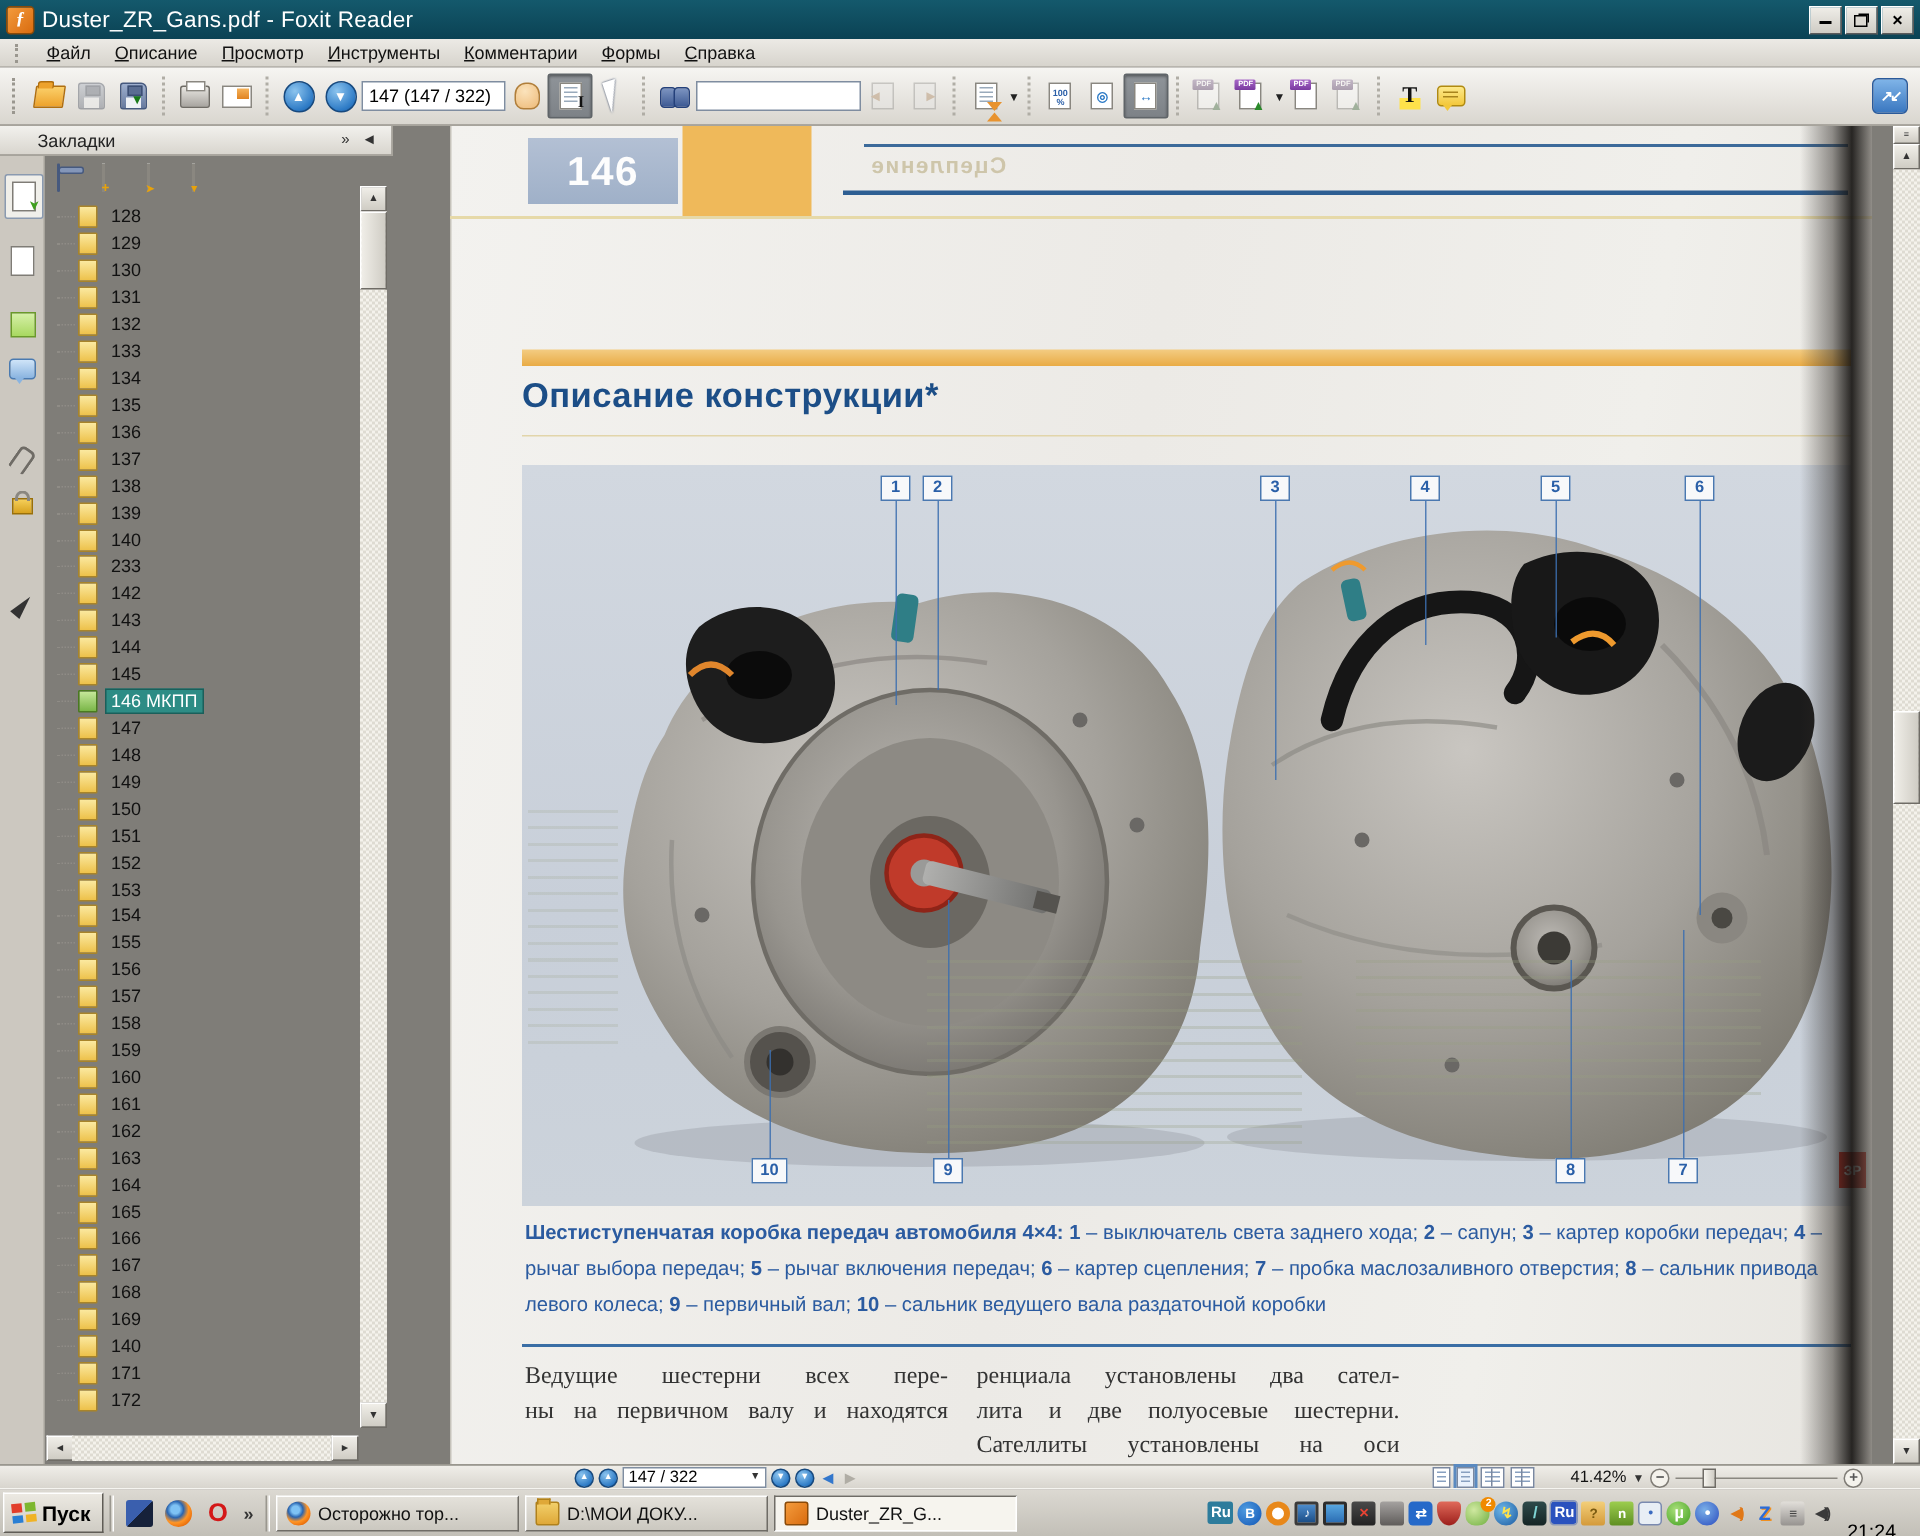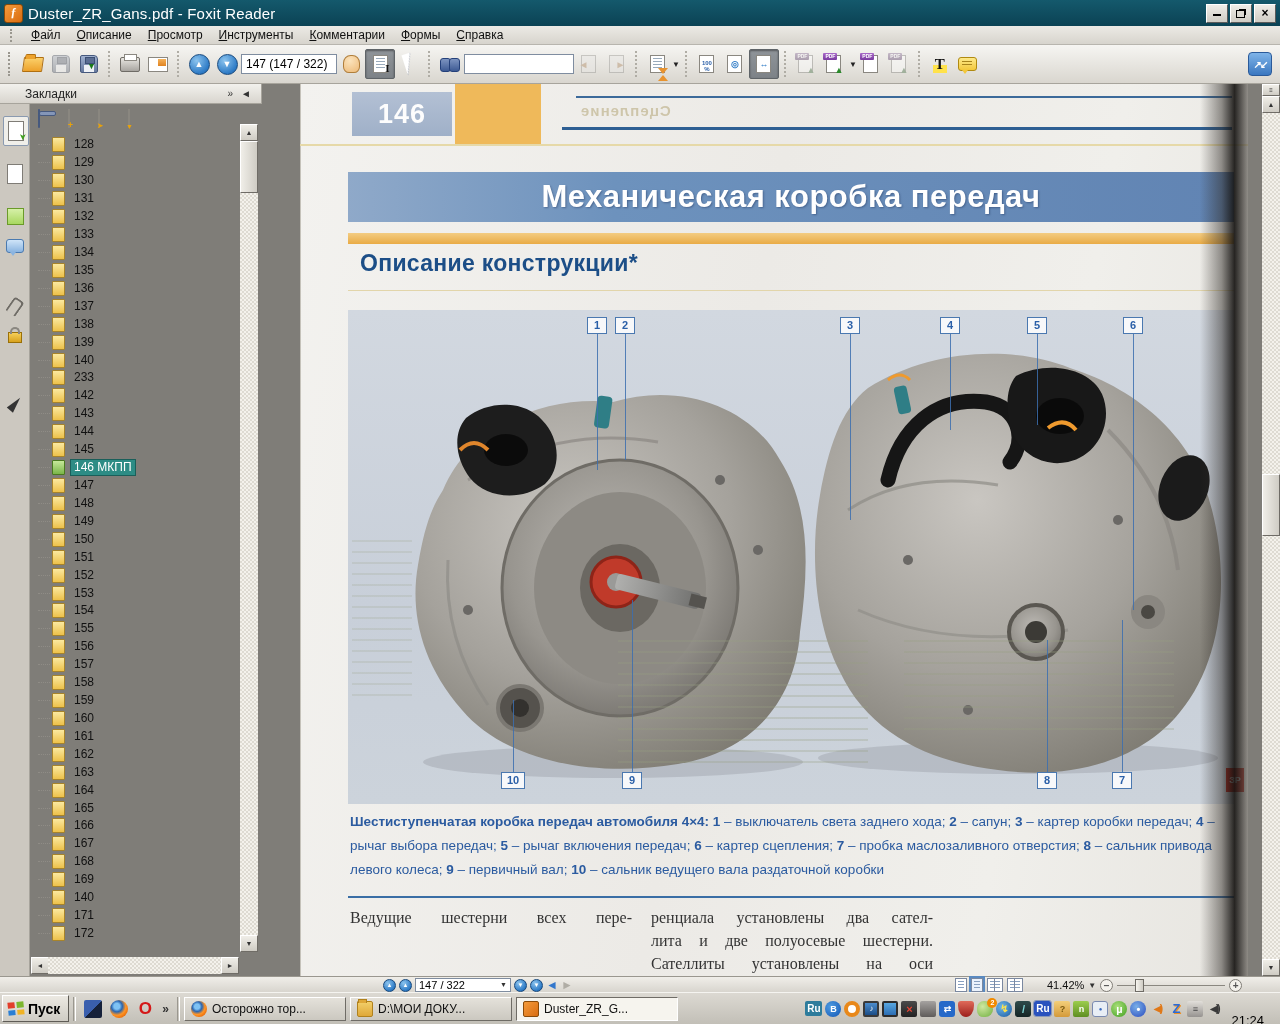--- a/index.html
+++ b/index.html
@@ -112,21 +112,21 @@
   .page-edge{position:absolute;top:0;right:0;width:48px;height:892px;background:linear-gradient(90deg,rgba(60,56,50,0),rgba(48,44,40,.5) 45%,rgba(22,20,18,.92) 72%,rgba(96,92,86,.65));z-index:40;pointer-events:none;}
   .pg-numbox{position:absolute;left:52px;top:8px;width:100px;height:44px;background:linear-gradient(#b3c0d4,#9fb0c8);color:#fdfdfd;font:bold 27px/44px "Liberation Sans",sans-serif;text-align:center;letter-spacing:1px;}
   .pg-orangebox{position:absolute;left:155px;top:0;width:86px;height:62px;background:#efb95a;}
   .pg-line1{position:absolute;left:276px;top:12px;width:656px;height:2px;background:#3c6a9a;}
   .pg-line2{position:absolute;left:262px;top:43px;width:670px;height:3px;background:#2e5f93;}
   .pg-ghost{position:absolute;left:280px;top:18px;transform:scaleX(-1);color:#c4b996;opacity:.75;font:bold 15px "Liberation Sans",sans-serif;letter-spacing:1px;}
   .pg-creamline{position:absolute;left:0;top:60px;width:948px;height:2px;background:#e6d9a8;}
   .pg-banner{position:absolute;left:48px;top:88px;width:886px;height:50px;background:linear-gradient(90deg,#8fa9c9,#6d92bd 30%,#6184b3);display:flex;align-items:center;justify-content:center;}
   .pg-banner span{color:#fff;font:bold 31px "Liberation Sans",sans-serif;letter-spacing:.5px;text-shadow:1px 1px 2px rgba(30,50,90,.45);}
   .pg-orangebar{position:absolute;left:48px;top:149px;width:886px;height:11px;background:linear-gradient(#f3cc82,#e9ab45);}
-  .pg-heading{position:absolute;left:60px;top:166px;font:bold 23px "Liberation Sans",sans-serif;color:#1c4e87;letter-spacing:.3px;}
+  .pg-heading{position:absolute;left:48px;top:166px;font:bold 23px "Liberation Sans",sans-serif;color:#1c4e87;letter-spacing:.3px;}
   .pg-paleline{position:absolute;left:48px;top:206px;width:886px;height:1px;background:#e2d5aa;}
   .photo{position:absolute;left:48px;top:226px;width:886px;height:494px;background:linear-gradient(#d2d8e0,#c8cfd9 60%,#ccd3db);}
   .photo svg{position:absolute;left:0;top:0;}
   .ghosttxt{position:absolute;background:repeating-linear-gradient(180deg,rgba(150,158,128,.28) 0 2px,transparent 2px 11px);pointer-events:none;}
   .co{position:absolute;width:18px;height:15px;background:#f7f8fa;border:1px solid #4a78b0;color:#2a5fa8;font:bold 11px/15px "Liberation Sans",sans-serif;text-align:center;z-index:12;}
   .co.c10{width:22px;}
   .ll{position:absolute;width:1px;background:rgba(60,110,175,.85);z-index:11;}
   .l1{left:249px;top:23px;height:137px;} .l2{left:277px;top:23px;height:127px;}
   .l3{left:502px;top:23px;height:187px;} .l4{left:602px;top:23px;height:97px;}
   .l5{left:689px;top:23px;height:92px;}  .l6{left:785px;top:23px;height:277px;}
@@ -674,23 +674,20 @@
   <span class="scr-btn" style="left:221px;top:957px;">►</span>
 
   <div class="docarea">
     <div class="pdf-page">
       <div class="pg-numbox">146</div>
       <div class="pg-orangebox"></div>
       <div class="pg-line1"></div>
       <div class="pg-ghost">Сцепление</div>
       <div class="pg-line2"></div>
       <div class="pg-creamline"></div>
-      <div class="pg-banner">
-          <span>Механическая коробка передач</span>
-        </div>
       <div class="pg-orangebar"></div>
       <div class="pg-heading">Описание конструкции*</div>
       <div class="pg-paleline"></div>
 
       <div class="photo">
         <svg width="886" height="494" viewBox="0 0 886 494">
           <defs>
             <radialGradient id="met1" cx="40%" cy="35%" r="75%">
               <stop offset="0" stop-color="#c9c6c1"></stop>
                 <stop offset="0.55" stop-color="#a5a29c"></stop>
@@ -779,20 +776,21 @@
       </div>
 
       <div class="corner-badge">ЗР</div>
       <div class="pg-caption"><b>Шестиступенчатая коробка передач автомобиля 4×4: </b><b>1</b><span> – выключатель света заднего хода; </span><b>2</b><span> – сапун; </span><b>3</b><span> – картер коробки передач; </span><b>4</b><span> – рычаг выбора передач; </span><b>5</b><span> – рычаг включения передач; </span><b>6</b><span> – картер сцепления; </span><b>7</b><span> – пробка маслозаливного отверстия; </span><b>8</b><span> – сальник привода левого колеса; </span><b>9</b><span> – первичный вал; </span><b>10</b><span> – сальник ведущего вала раздаточной коробки</span></div>
       <div class="pg-rule"></div>
 
       <div class="pg-cols">
         <div class="pg-col">
 
         <span class="pline">Ведущие шестерни всех пере-</span>
+            <span class="pline">ны на первичном валу и находятся</span>
           </div>
         <div class="pg-col">
 
         <span class="pline">ренциала установлены два сател-</span>
             <span class="pline">лита и две полуосевые шестерни.</span>
             <span class="pline">Сателлиты установлены на оси</span>
           </div>
       </div>
 
       <div class="page-edge"></div>

